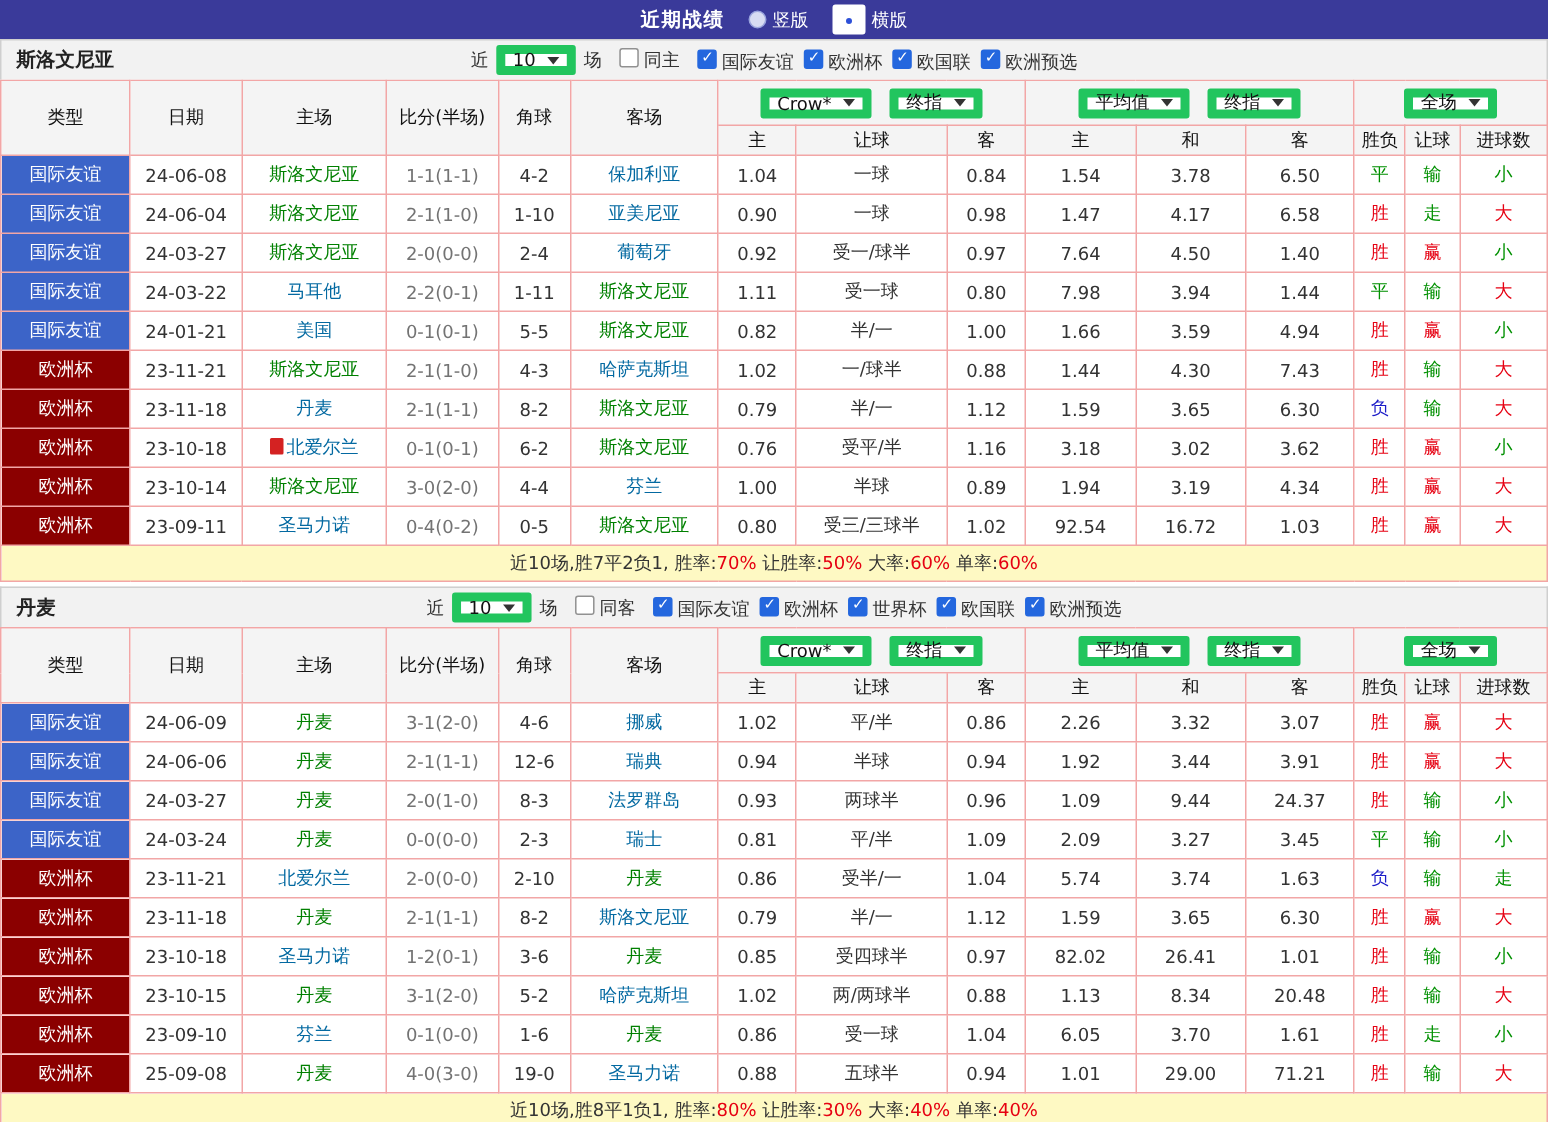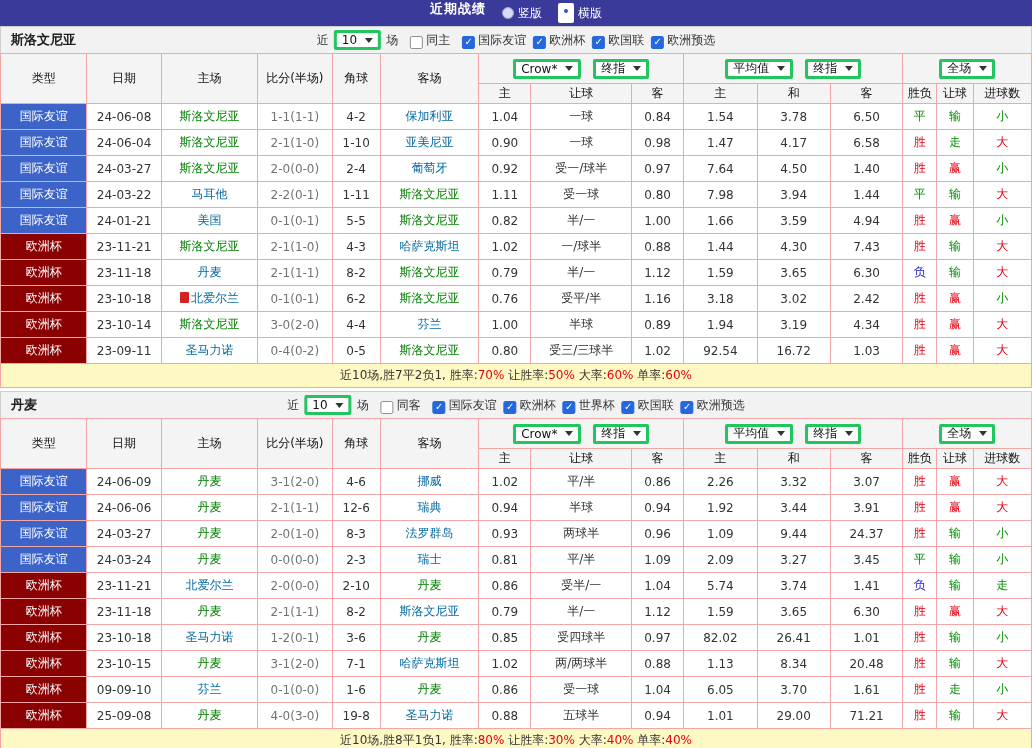--- a/index.html
+++ b/index.html
@@ -1,39 +1,39 @@
 <!DOCTYPE html>
 <html><head>
 <meta charset="utf-8">
 <style>
   *{box-sizing:border-box;margin:0;padding:0}
   html,body{width:1032px}
   body{font-family:"DejaVu Sans","Liberation Sans",sans-serif;font-size:12px;color:#222;background:#fff}
 
   
-  .topbar{height:26px;background:#3A3A9A;display:flex;justify-content:center;gap:16px}
+  .topbar{height:26px;background:#3A3A9A;display:flex;align-items:center;justify-content:center;gap:16px}
   .topbar-title{color:#fff;font-weight:bold;font-size:13px;letter-spacing:1px}
   .radio{display:inline-flex;align-items:center;gap:4px;color:#fff;font-size:12px;cursor:pointer}
   .rdot{width:12px;height:12px;border-radius:50%;background:#D8DCF2;border:1px solid #9AA4DD;position:relative;display:inline-block}
   .rdot.sel{background:#fff;border-color:#fff}
   .rdot.sel::after{content:"";position:absolute;left:3px;top:3px;width:4px;height:4px;border-radius:50%;background:#2D50D8}
 
   
   .section + .section{margin-top:3px}
   .filterbar{height:27px;background:#F2F2F2;border:1px solid #CFCFCF;border-bottom:0;display:flex;align-items:center;padding:0 10px;position:relative}
   .team-name{font-weight:bold;font-size:13px;color:#222}
   .fctrls{position:absolute;left:50%;transform:translateX(-50%);display:flex;align-items:center;gap:5px;white-space:nowrap;color:#333}
 
   
-  .sel{display:inline-flex;align-items:center;gap:8px;background:#fff;border:3px solid #22c55e;border-radius:2px;padding:1px 5px;height:20px;cursor:pointer;color:#111;font-size:12px;vertical-align:middle}
+  .sel{display:inline-flex;align-items:center;gap:8px;background:#fff;border:6px solid #22c55e;border-radius:2px;padding:1px 5px;height:20px;cursor:pointer;color:#111;font-size:12px;vertical-align:middle}
   .sel .arrow{width:0;height:0;border-left:4px solid transparent;border-right:4px solid transparent;border-top:5px solid #333}
   th .sel{margin:0 4px}
 
   
-  .cb{display:inline-flex;align-items:flex-end;gap:3px;margin-left:7px;cursor:pointer}
+  .cb{display:inline-flex;align-items:flex-start;gap:3px;margin-left:7px;cursor:pointer}
   .cbox{width:13px;height:13px;border:1px solid #919191;background:#fff;border-radius:2px;display:inline-flex;align-items:center;justify-content:center;font-size:10px;line-height:1;color:#fff}
   .cbox.on{background:#2467DE;border-color:#2467DE}
 
   
   table{width:100%;border-collapse:collapse;table-layout:fixed}
   th,td{border:1px solid #F2A6A6;text-align:center;white-space:nowrap;overflow:hidden;font-size:12px}
   thead th{background:#F4F4F4;font-weight:normal;color:#111;height:20px}
   tr.hrow1 th{height:30px}
   tbody td{height:26px;color:#333;background:#fff}
   td.badge{color:#fff}
@@ -283,21 +283,21 @@
           <td>23-10-18</td>
           <td class="team"><span class="redicon"></span>北爱尔兰</td>
           <td class="score">0-1(0-1)</td>
           <td>6-2</td>
           <td class="team green">斯洛文尼亚</td>
           <td>0.76</td>
           <td>受平/半</td>
           <td>1.16</td>
           <td>3.18</td>
           <td>3.02</td>
-          <td>2.42</td>
+          <td>3.62</td>
           <td class="c-red">胜</td>
           <td class="c-red">赢</td>
           <td class="c-green">小</td>
         </tr>
         <tr>
           <td class="badge b-red">欧洲杯</td>
           <td>23-10-14</td>
           <td class="team green">斯洛文尼亚</td>
           <td class="score">3-0(2-0)</td>
           <td>4-4</td>
@@ -510,21 +510,21 @@
           <td>23-11-21</td>
           <td class="team">北爱尔兰</td>
           <td class="score">2-0(0-0)</td>
           <td>2-10</td>
           <td class="team green">丹麦</td>
           <td>0.86</td>
           <td>受半/一</td>
           <td>1.04</td>
           <td>5.74</td>
           <td>3.74</td>
-          <td>1.41</td>
+          <td>1.63</td>
           <td class="c-blue">负</td>
           <td class="c-green">输</td>
           <td class="c-green">走</td>
         </tr>
         <tr>
           <td class="badge b-red">欧洲杯</td>
           <td>23-11-18</td>
           <td class="team green">丹麦</td>
           <td class="score">2-1(1-1)</td>
           <td>8-2</td>
@@ -554,55 +554,55 @@
           <td>1.01</td>
           <td class="c-red">胜</td>
           <td class="c-green">输</td>
           <td class="c-green">小</td>
         </tr>
         <tr>
           <td class="badge b-red">欧洲杯</td>
           <td>23-10-15</td>
           <td class="team green">丹麦</td>
           <td class="score">3-1(2-0)</td>
-          <td>7-1</td>
+          <td>5-2</td>
           <td class="team">哈萨克斯坦</td>
           <td>1.02</td>
           <td>两/两球半</td>
           <td>0.88</td>
           <td>1.13</td>
           <td>8.34</td>
           <td>20.48</td>
           <td class="c-red">胜</td>
           <td class="c-green">输</td>
           <td class="c-red">大</td>
         </tr>
         <tr>
           <td class="badge b-red">欧洲杯</td>
-          <td>09-09-10</td>
+          <td>23-09-10</td>
           <td class="team">芬兰</td>
           <td class="score">0-1(0-0)</td>
           <td>1-6</td>
           <td class="team green">丹麦</td>
           <td>0.86</td>
           <td>受一球</td>
           <td>1.04</td>
           <td>6.05</td>
           <td>3.70</td>
           <td>1.61</td>
           <td class="c-red">胜</td>
           <td class="c-green">走</td>
           <td class="c-green">小</td>
         </tr>
         <tr>
           <td class="badge b-red">欧洲杯</td>
           <td>25-09-08</td>
           <td class="team green">丹麦</td>
           <td class="score">4-0(3-0)</td>
-          <td>19-8</td>
+          <td>19-0</td>
           <td class="team">圣马力诺</td>
           <td>0.88</td>
           <td>五球半</td>
           <td>0.94</td>
           <td>1.01</td>
           <td>29.00</td>
           <td>71.21</td>
           <td class="c-red">胜</td>
           <td class="c-green">输</td>
           <td class="c-red">大</td>

